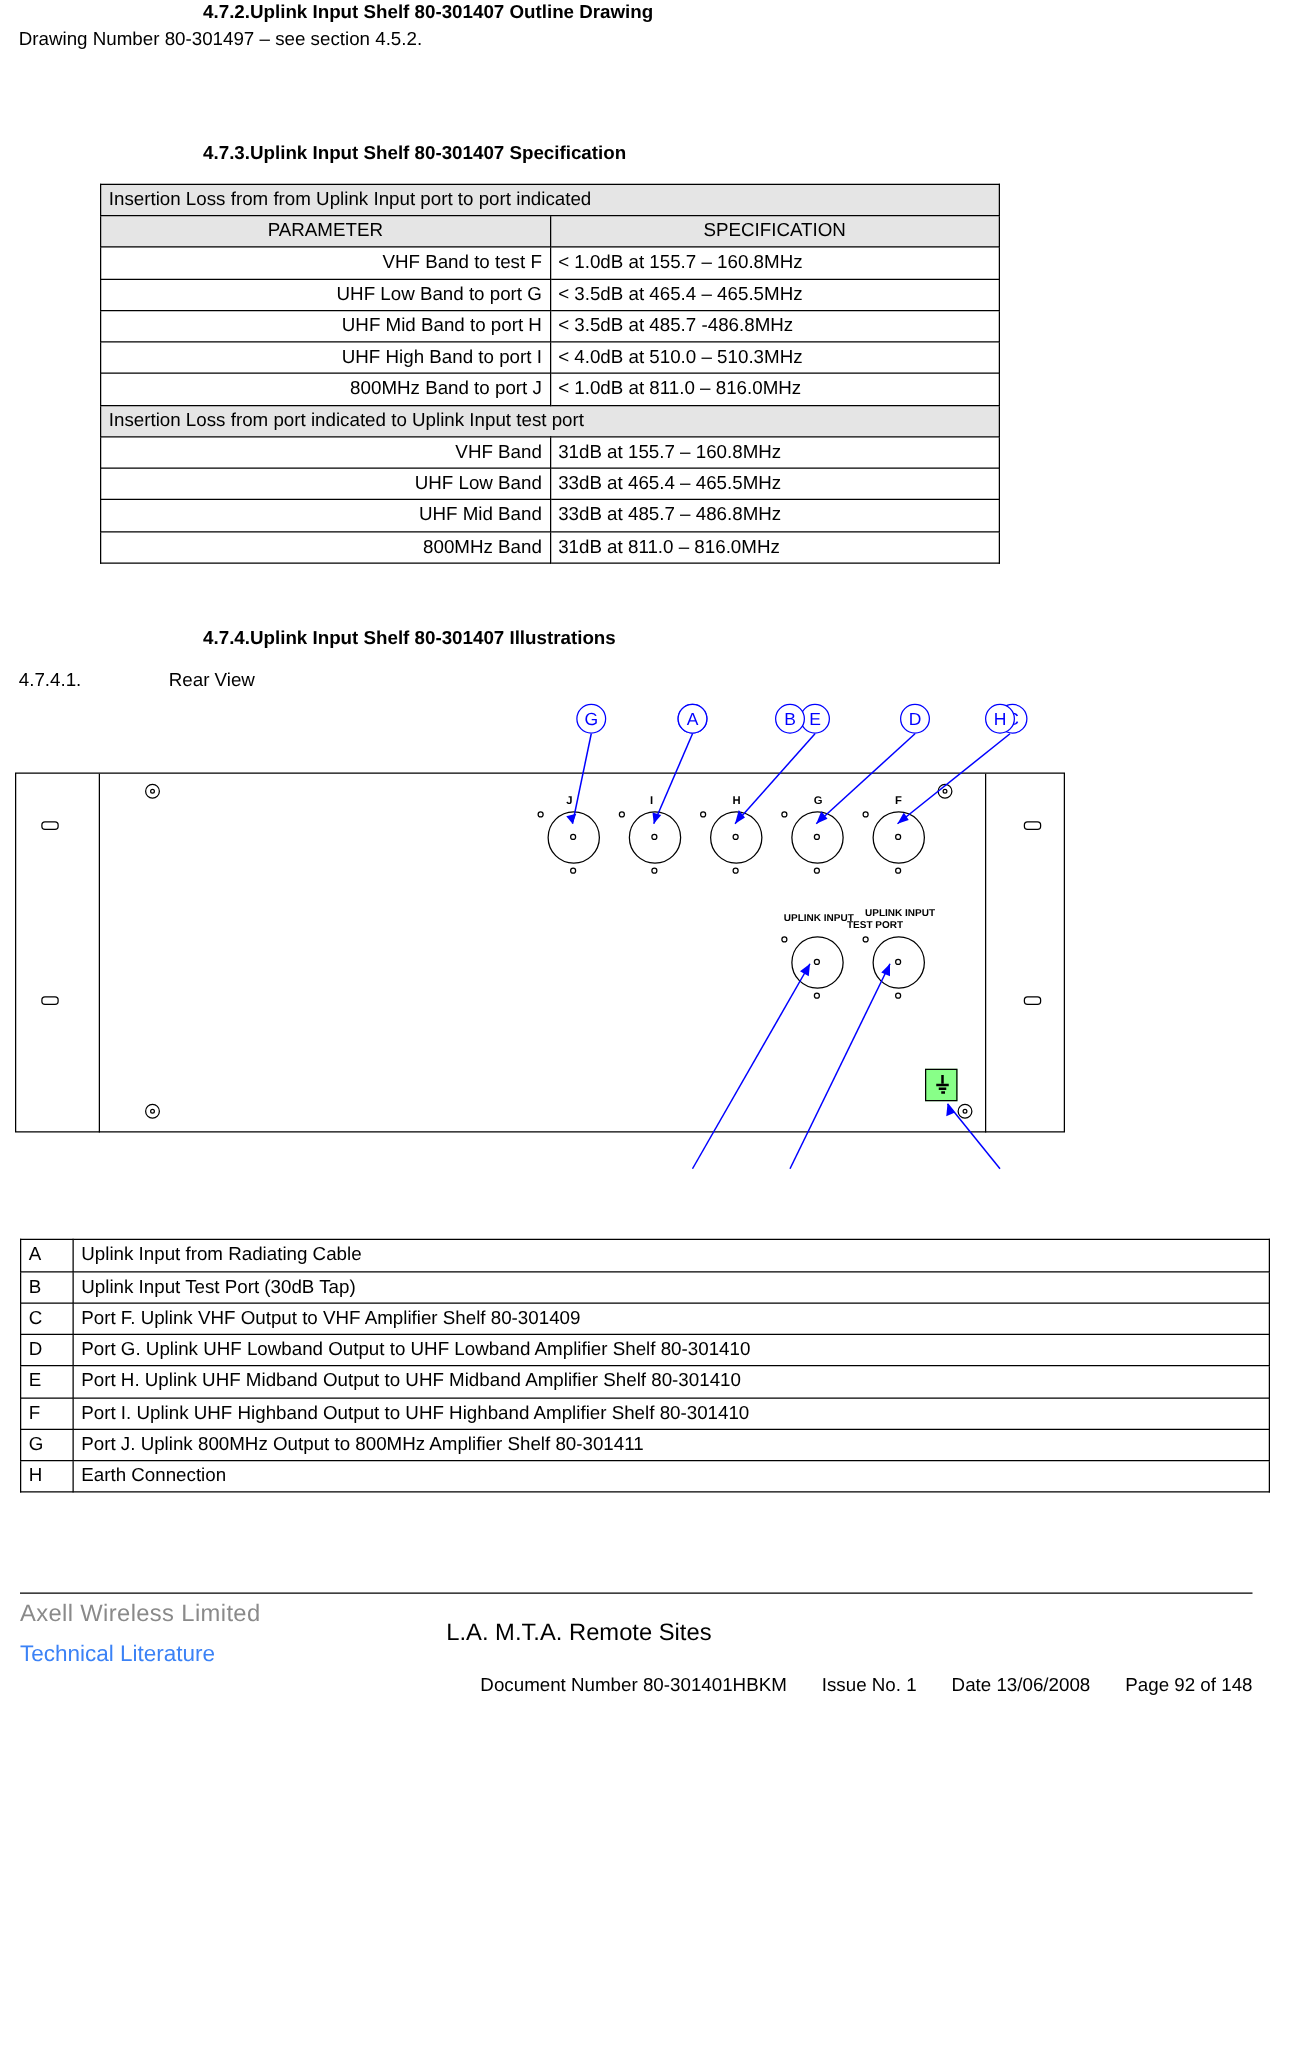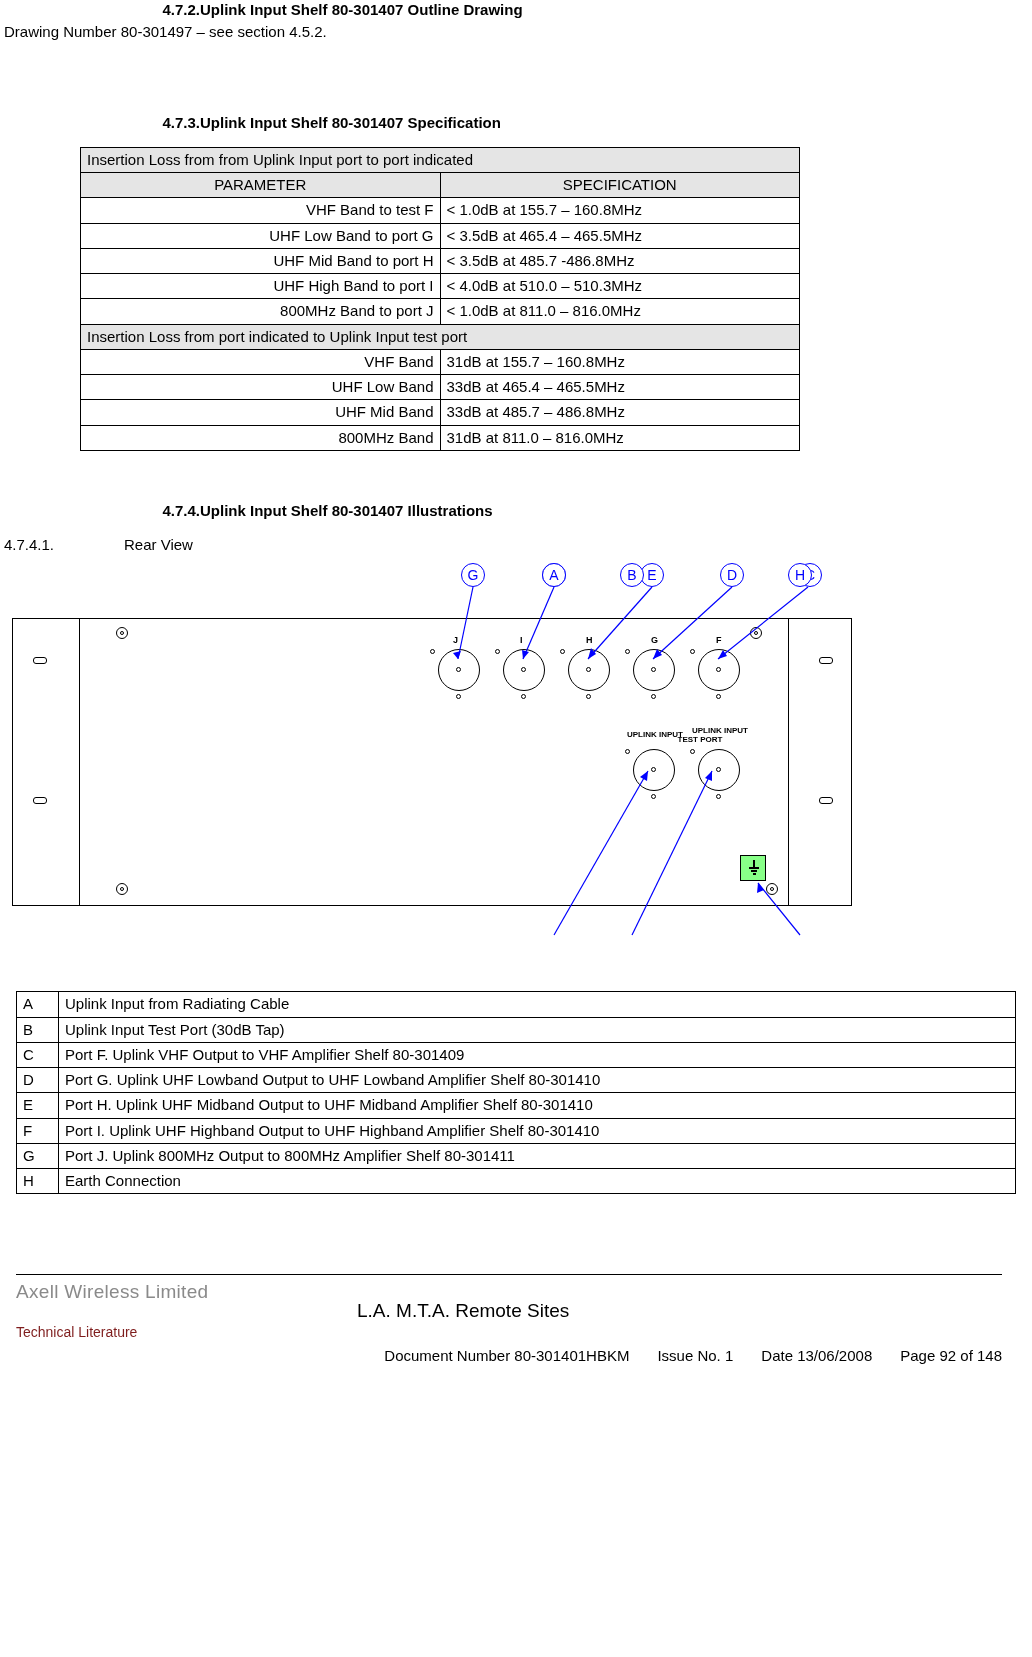--- a/index.html
+++ b/index.html
@@ -9,21 +9,21 @@
       color: #000;
       background: #fff;
       width: 1032px;
       margin: 0 auto;
       padding: 0 0 20px 0;
       line-height: 1.35;
     }
     .content {
       padding: 0 80px;
     }
-    .content-wide { padding: 0 0 0 0; }
+    .content-wide { padding: 0 0 0 0; margin-left: 11px; }
     .sec-row { display: flex; align-items: baseline; margin-top: 30px; text-align: right; }
     .sec-num { font-weight: bold; width: 120px; }
     .sec-title { font-weight: bold; }
     .ref-line { margin: 2px 0 0 0; }
     table.spec {
       border-collapse: collapse;
       width: 720px;
       margin: 14px 0 0 0;
       font-size: 15px;
     }
@@ -138,21 +138,21 @@
       align-items: flex-start;
       margin-bottom: 4px;
     }
     .brand { width: 300px; }
     .brand .co {
       color: #8a8a8a;
       font-size: 19px;
       font-family: "Trebuchet MS", Arial, sans-serif;
       letter-spacing: 0.3px;
     }
-    .brand .tl { color: #7f1d1d; font-size: 14px; margin-top: 18px; }
+    .brand .tl { color: #3b82f6; font-size: 18px; margin-top: 6px; }
     .sub { font-size: 19px; align-self: center; margin-left: 41px; }
     .fbot { display: flex; font-size: 15px; gap: 28px; justify-content: flex-end; }
   </style>
 </head>
 <body>
 
 <div class="content">
   <div class="sec-row" style="margin-top:0">
     <span class="sec-num">4.7.2.</span>
     <span class="sec-title">Uplink Input Shelf 80-301407 Outline Drawing</span>

